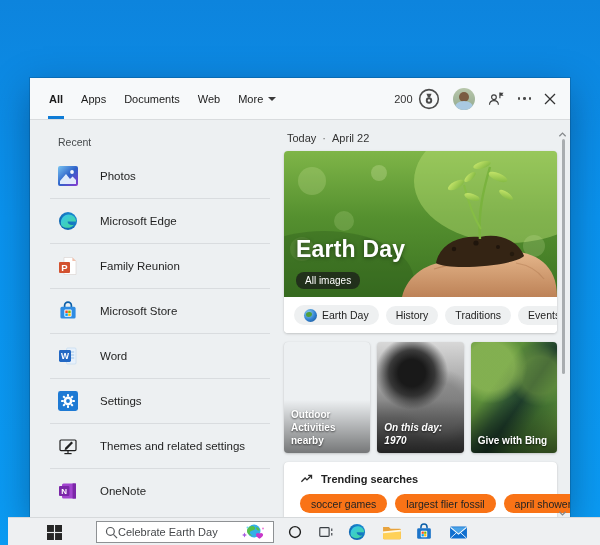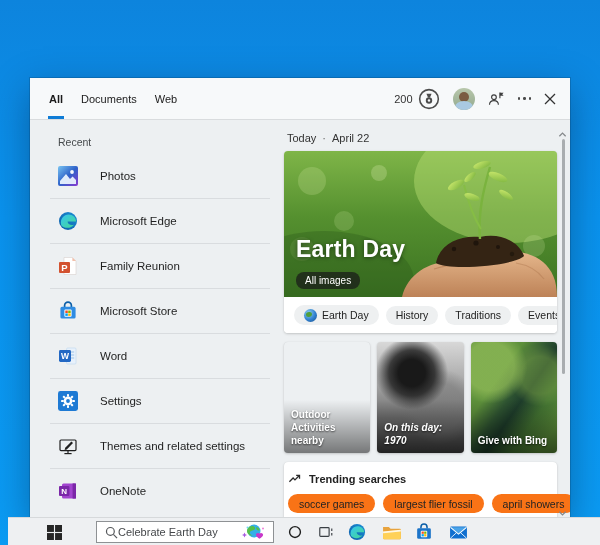--- a/index.html
+++ b/index.html
@@ -78,21 +78,21 @@
     linear-gradient(165deg,#a327e5e,#a98a64 10%,#7c5a40 48%,#57392c 78%,#3e2a21 100%); }
   .photo-1970 { background:
     radial-gradient(circle at 40% 28%, #191919 0 14%, rgba(35,35,35,.85) 24%, rgba(35,35,35,0) 38%),
     radial-gradient(circle at 72% 58%, rgba(120,120,120,.55) 0 26%, rgba(120,120,120,0) 42%),
     linear-gradient(180deg,#d8d8d8 0%,#ababab 34%,#707070 68%,#474747 100%); font-style: italic; }
   .photo-bing { background:
     radial-gradient(circle at 22% 22%, rgba(156,196,94,.6) 0 22%, rgba(156,196,94,0) 34%),
     radial-gradient(circle at 80% 30%, rgba(120,160,70,.5) 0 18%, rgba(120,160,70,0) 30%),
     linear-gradient(125deg,#5d903b 32%,#2f5532 47%,#1e3d2b 56%,#457633 72%,#5d903b 88%); }
 
-  .trending-card { margin-top:9px; width:273px; background:#fff; border-radius:4px 4px 0 0; padding:10px 4px 12px; }
+  .trending-card { margin-top:9px; width:273px; background:#fff; border-radius:4px 4px 0 0; padding:10px 16px 12px; }
   .trending-head { display:flex; align-items:center; gap:8px; font-size:11px; font-weight:600; color:#222; margin-bottom:9px; }
   .trend-rows { display:flex; flex-direction:column; gap:7px; }
   .trend-row { display:flex; gap:8px; }
   .trend-chip { background:#f97316; border-radius:10px; padding:3.5px 11px; font-size:10.5px; color:#232323; cursor:pointer; white-space:nowrap; }
 
   
   .scrollbar { position:absolute; top:43px; right:1px; bottom:0; width:13px; }
   .scroll-chevron { position:absolute; left:2px; width:9px; height:9px; color:#8a8d90; }
   .scroll-up { top:4px; } .scroll-down { bottom:4px; }
   .scroll-thumb { position:absolute; top:18px; right:4px; width:3px; height:235px; background:#a9adb0; border-radius:2px; }
@@ -113,25 +113,32 @@
 <div class="screen">
 
   <div class="window">
 
     <div class="topbar">
       <div class="tabs">
         <div class="tab active">
             <span>All</span>
           </div>
         <div class="tab">
+            <span>Apps</span>
+          </div>
+        <div class="tab">
             <span>Documents</span>
           </div>
         <div class="tab">
             <span>Web</span>
           </div>
+        <div class="tab">
+          <span>More</span>
+          <span class="caret"></span>
+        </div>
       </div>
 
       <div class="topbar-right">
         <div class="points">
           <span>200</span>
           <span style="display:flex;">
             <svg width="22" height="22" viewBox="0 0 24 24">
               <circle cx="12" cy="12" r="10.2" fill="none" stroke="#4c4c4c" stroke-width="1.7"></circle>
               <path d="M9.2 6.2 h5.6 l-1.7 4.2 h-2.2 Z" fill="#4c4c4c"></path>
               <circle cx="12" cy="13.6" r="3.5" fill="#4c4c4c"></circle>

